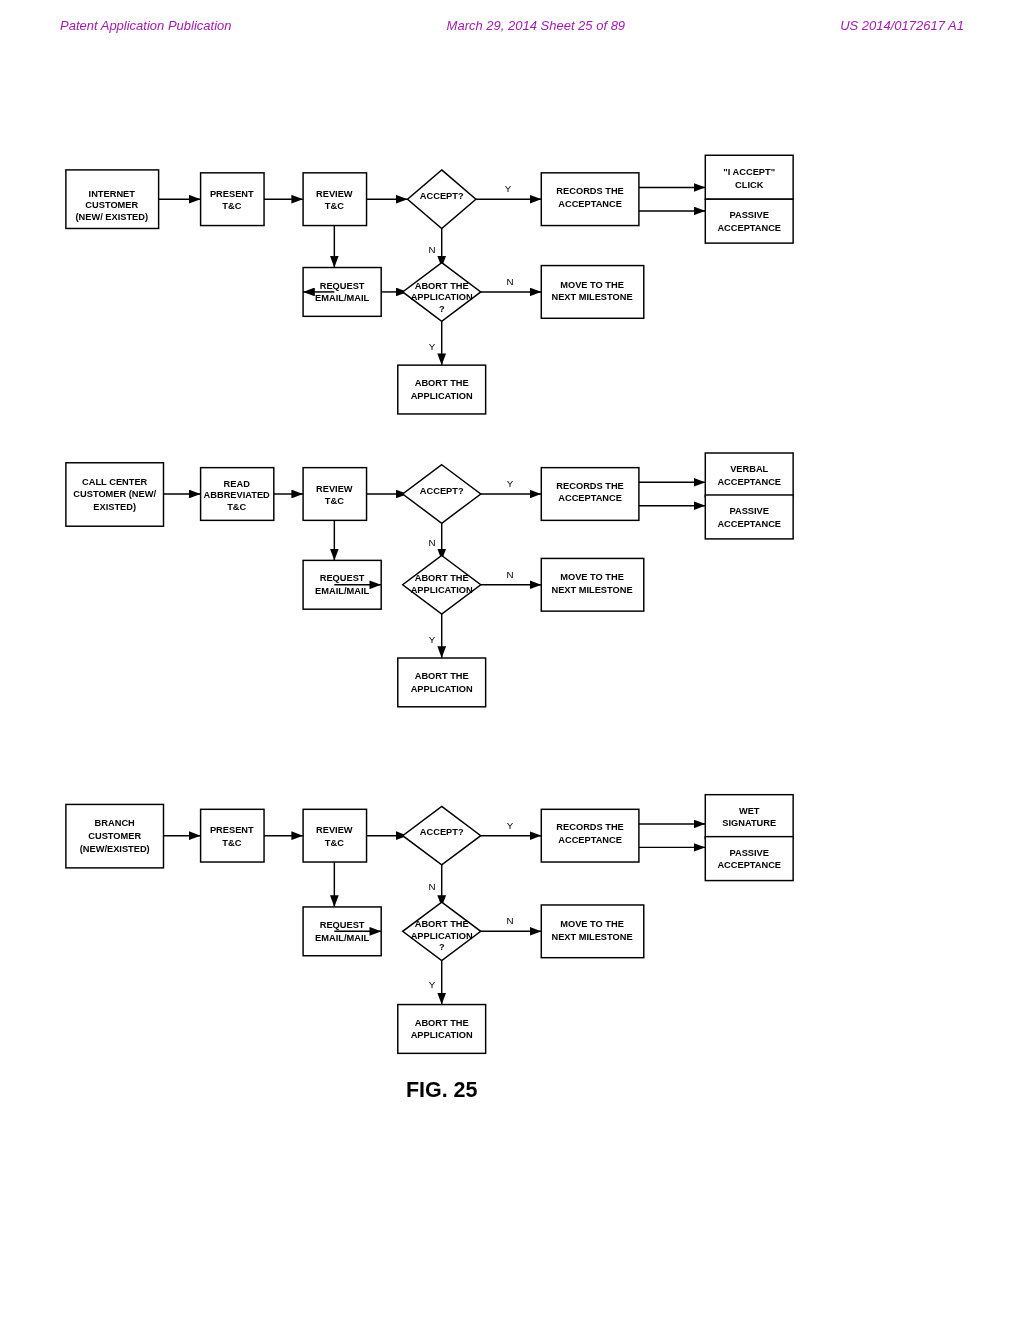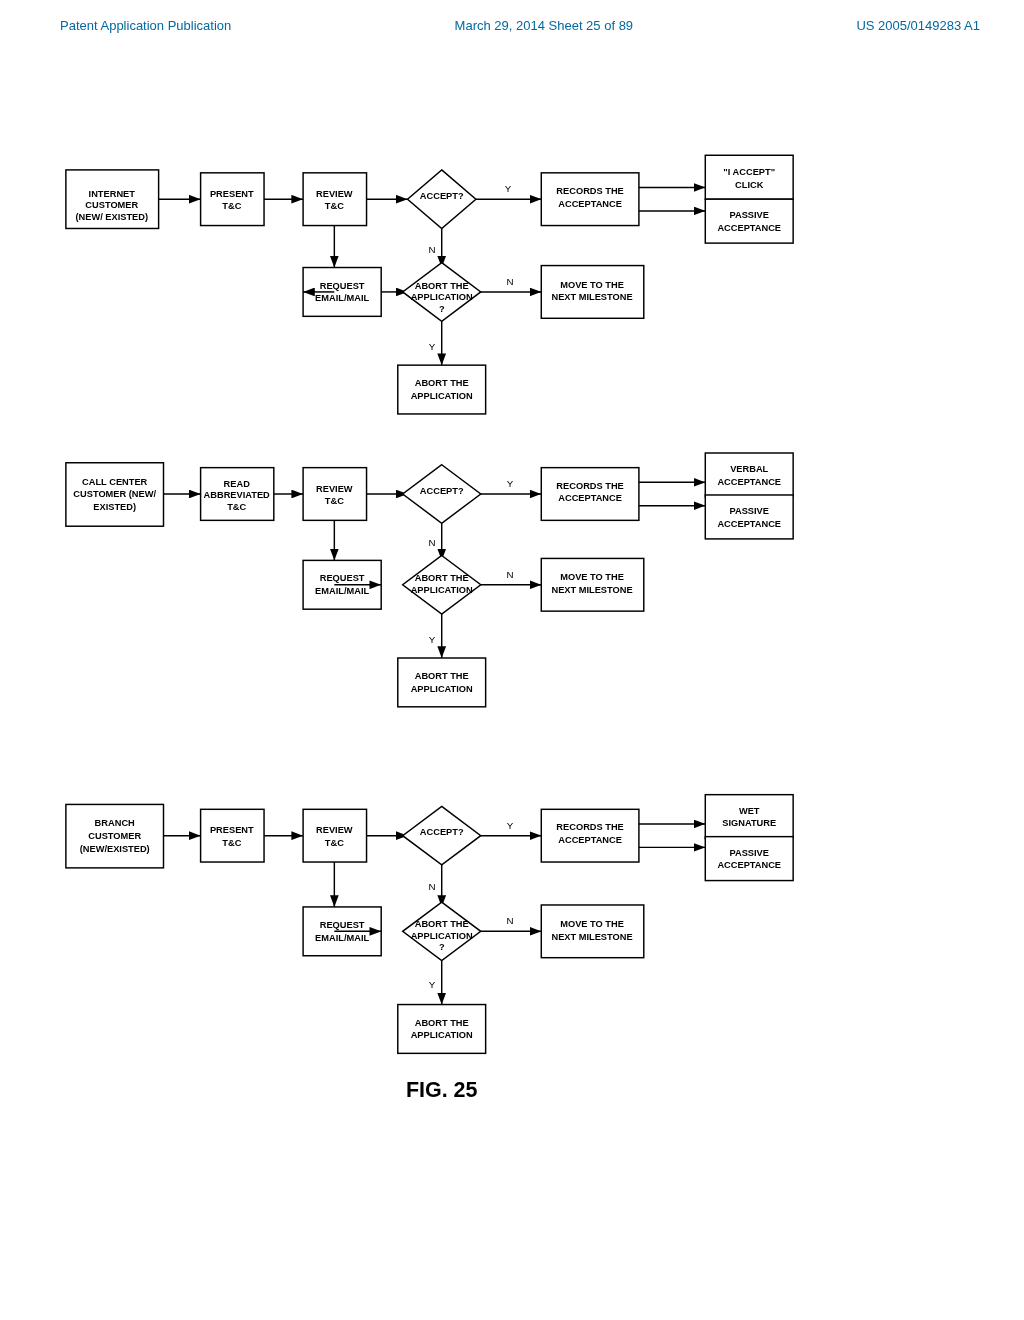--- a/index.html
+++ b/index.html
@@ -8,23 +8,24 @@
       font-family: Arial, sans-serif;
       width: 1024px;
       min-height: 1320px;
       position: relative;
       overflow: hidden;
     }
 
     .page-header {
       display: flex;
       justify-content: space-between;
-      padding: 18px 44px 10px 60px;
+      padding: 18px 60px 10px 60px;
       font-size: 13px;
-      color: #0369a1;
+      color: #a21caf;
+      font-style: italic;
     }
 
     .diagram-area {
       position: relative;
       width: 100%;
       height: 1230px;
     }
 
     svg {
       position: absolute;
@@ -72,21 +73,21 @@
       fill: #000;
       text-anchor: middle;
     }
   </style>
 </head>
 <body>
 
 <div class="page-header">
   <span>Patent Application Publication</span>
   <span>March 29, 2014   Sheet 25 of 89</span>
-  <span>US 2005/0149283 A1</span>
+  <span>US 2014/0172617 A1</span>
 </div>
 
 <div class="diagram-area">
 <svg viewBox="0 0 1024 1260" xmlns="http://www.w3.org/2000/svg">
   <defs>
     <marker id="arrowhead" markerWidth="8" markerHeight="6" refX="8" refY="3" orient="auto">
       <polygon points="0 0, 8 3, 0 6" fill="#000"></polygon>
     </marker>
   </defs>
 

